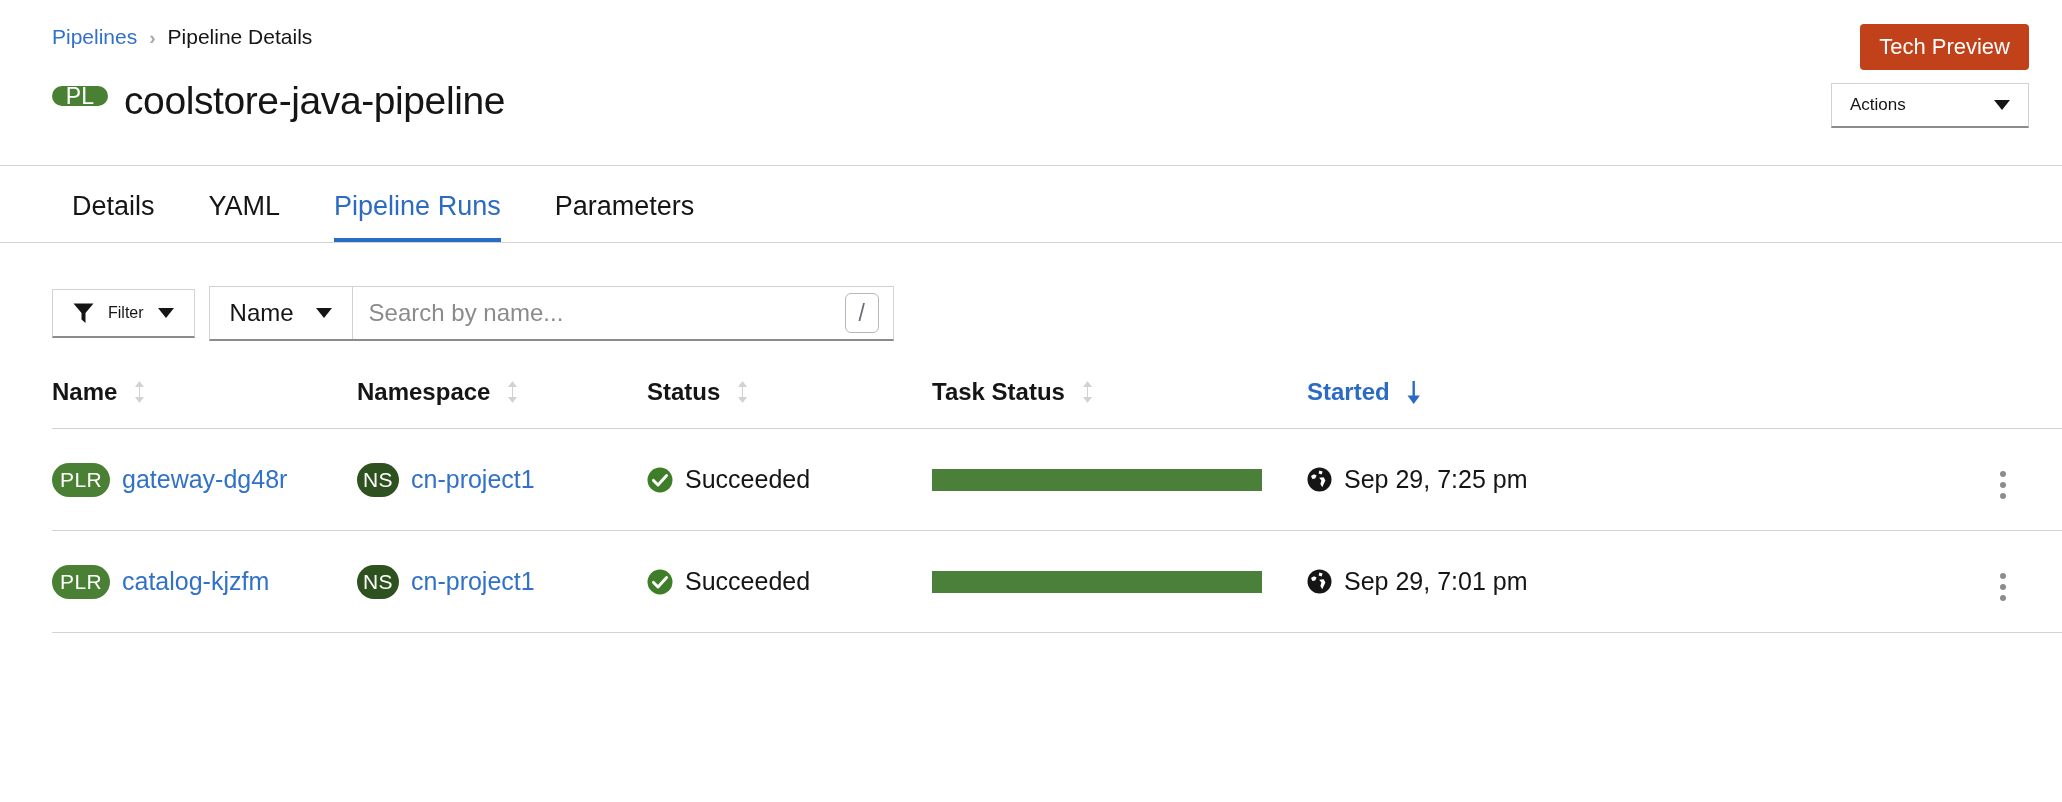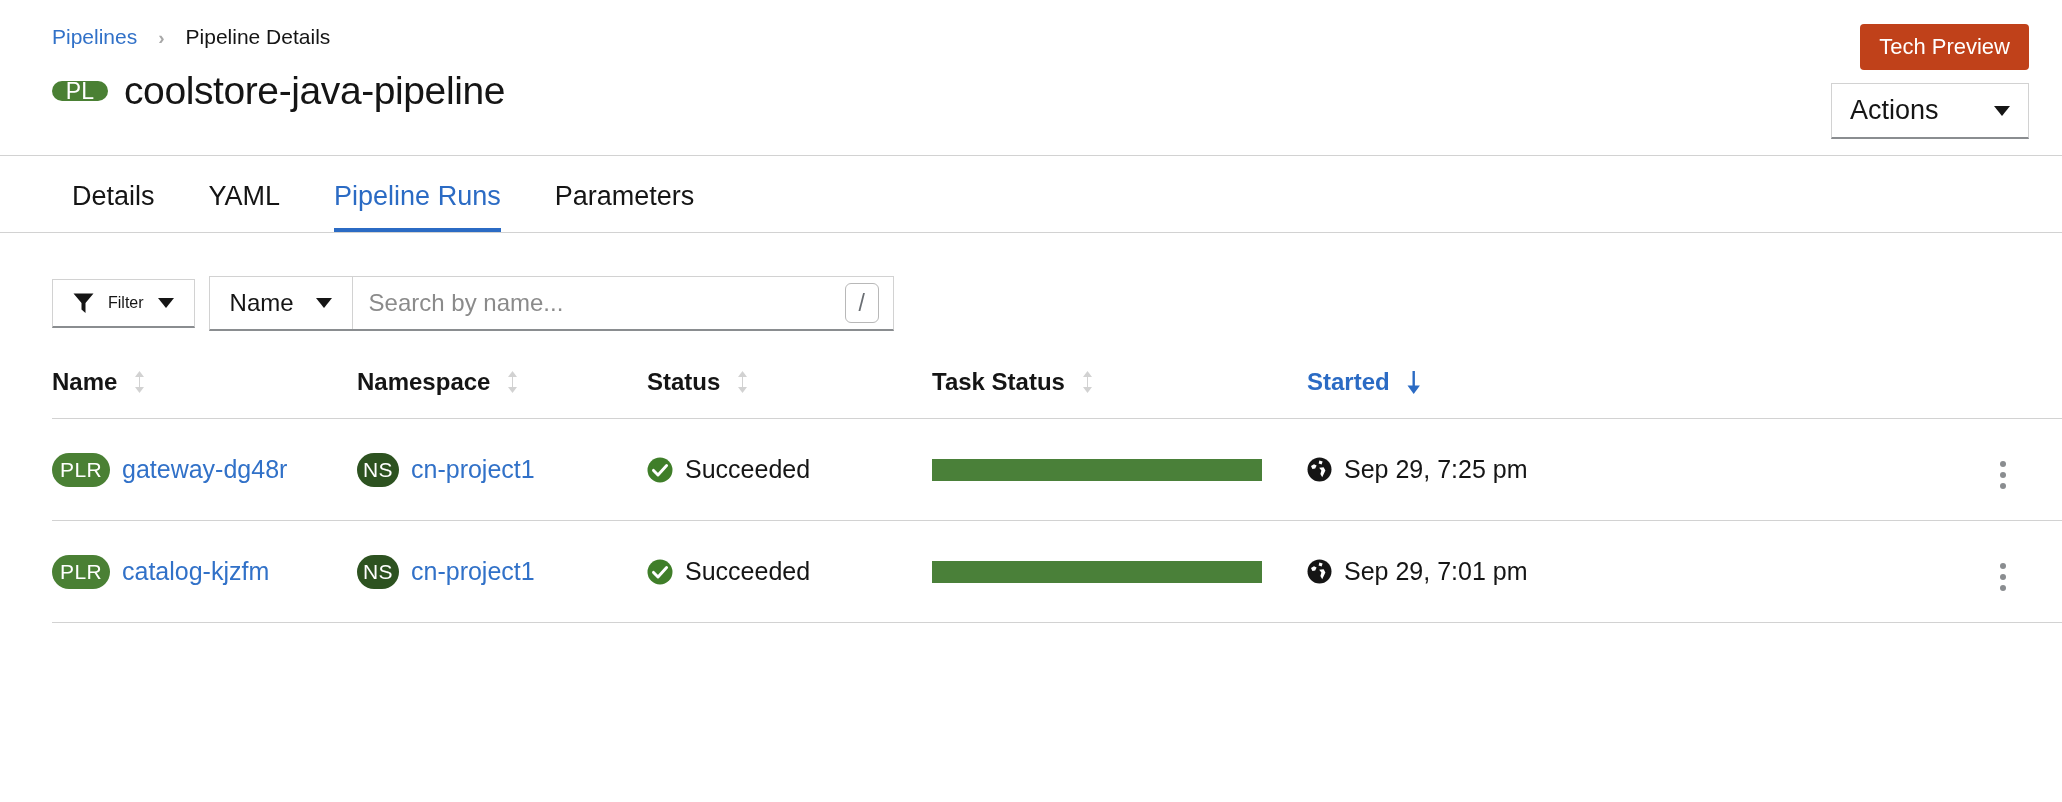--- a/index.html
+++ b/index.html
@@ -16,21 +16,21 @@
 
   
   .page-header {
     position: relative;
     padding: 26px 0 0 0;
   }
 
   .breadcrumb {
     display: flex;
     align-items: flex-end;
-    gap: 21px;
+    gap: 12px;
     margin-left: 52px;
     font-size: 21px;
     line-height: 1;
   }
   .breadcrumb-link {
     color: #3171c8;
     text-decoration: none;
     cursor: pointer;
   }
   .breadcrumb-sep {
@@ -62,20 +62,21 @@
     width: 56px; height: 20px;
     background: #4a8034;
     font-size: 23px;
   }
   .page-title {
     font-size: 39px;
     font-weight: 400;
     color: #151515;
     letter-spacing: -0.4px;
     white-space: nowrap;
+    margin-top: 10px;
   }
 
   
   .header-actions {
     position: absolute;
     top: 24px;
     right: 33px;
     display: flex;
     flex-direction: column;
     align-items: flex-end;
@@ -93,21 +94,21 @@
   .actions-btn {
     display: flex;
     align-items: center;
     justify-content: space-between;
     gap: 24px;
     min-width: 198px;
     background: #ffffff;
     border: 1px solid #d2d2d2;
     border-bottom: 2px solid #8a8d90;
     padding: 11px 18px;
-    font-size: 27px;
+    font-size: 17px;
     color: #151515;
     cursor: pointer;
   }
   .caret-down {
     width: 0; height: 0;
     border-left: 8px solid transparent;
     border-right: 8px solid transparent;
     border-top: 10px solid #151515;
     flex: none;
   }

